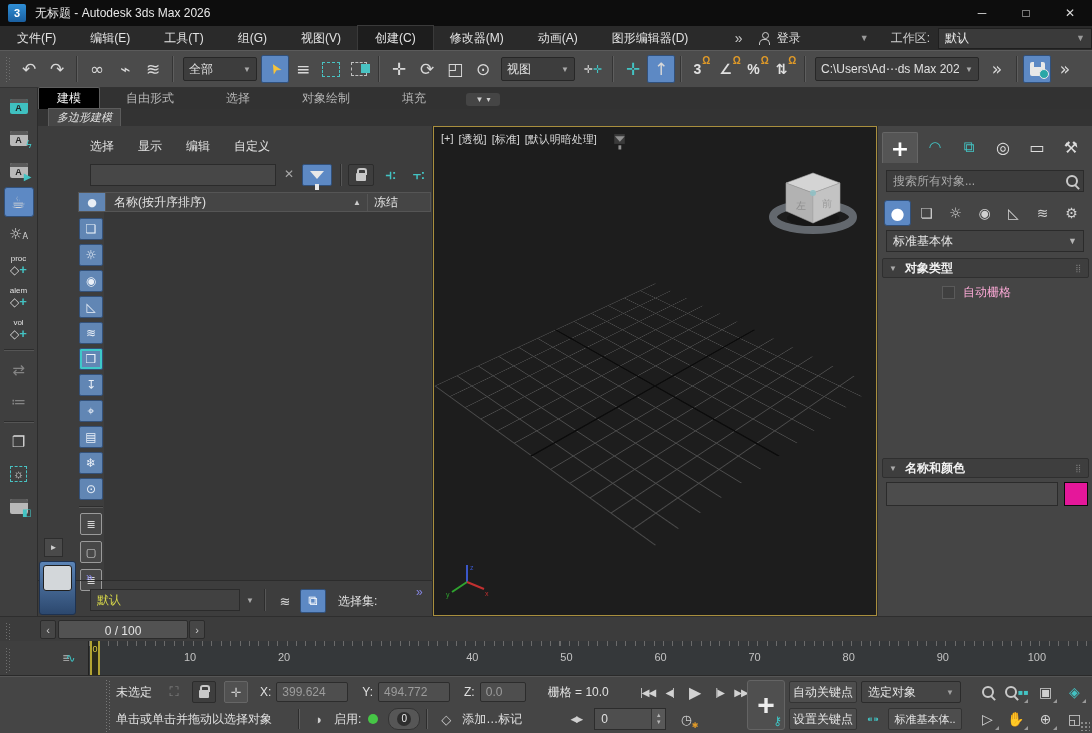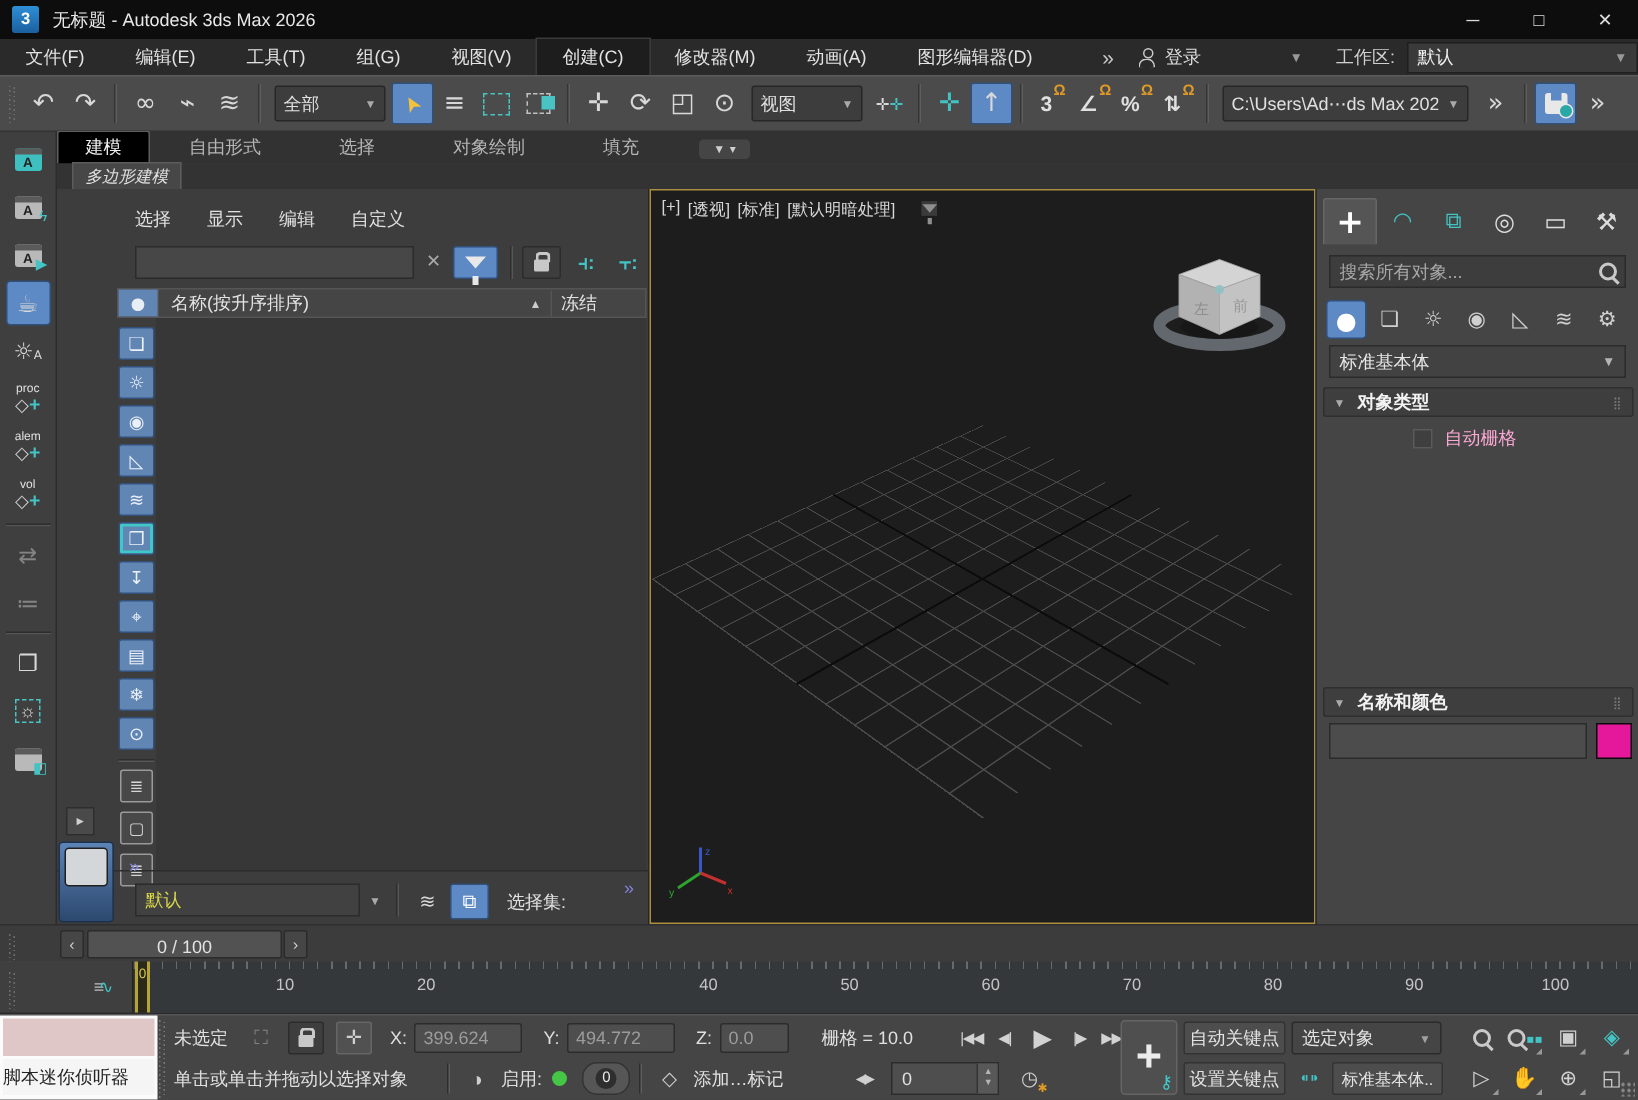--- a/index.html
+++ b/index.html
@@ -628,24 +628,20 @@
       <span class="tick-num" style="left: 477.4px;">50</span>
       <span class="tick-num" style="left: 571.5px;">60</span>
       <span class="tick-num" style="left: 665.6px;">70</span>
       <span class="tick-num" style="left: 759.7px;">80</span>
       <span class="tick-num" style="left: 853.8px;">90</span>
       <span class="tick-num" style="left: 947.9px;">100</span>
     </div>
 </div>
 
 <div id="statusbar">
-  <div id="listener">
-    <div class="pink"></div>
-    <div class="white"><span>脚本迷你侦听器</span></div>
-  </div>
   <div id="sb-handle"></div>
 
   <div id="sb-row1" class="sb-row">
     <span class="sb-txt">未选定</span>
     <span class="sb-ic" style="margin-left:10px;opacity:.45">⛶</span>
     <span class="sb-ic sb-icbox" style="margin-left:6px">
         <span class="i-lock"></span>
       </span>
     <span class="sb-ic sb-icbox" style="margin-left:8px;background:#515151;border-color:#666">✛</span>
     <span class="sb-txt" style="margin-left:12px">X:</span>

